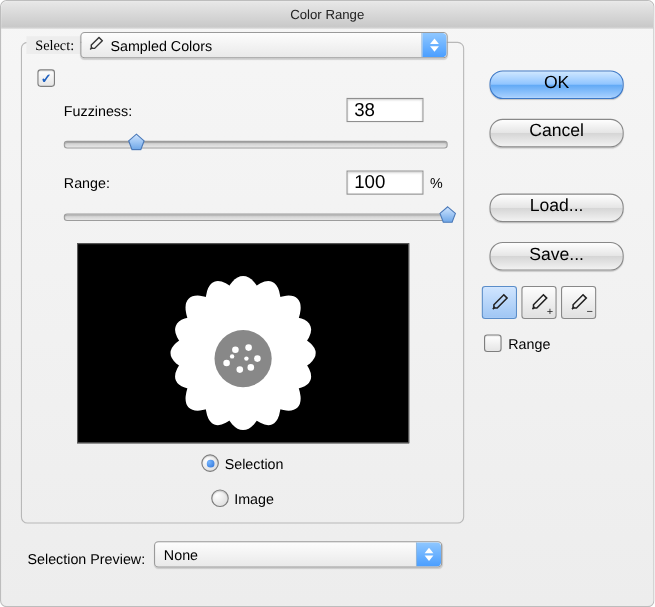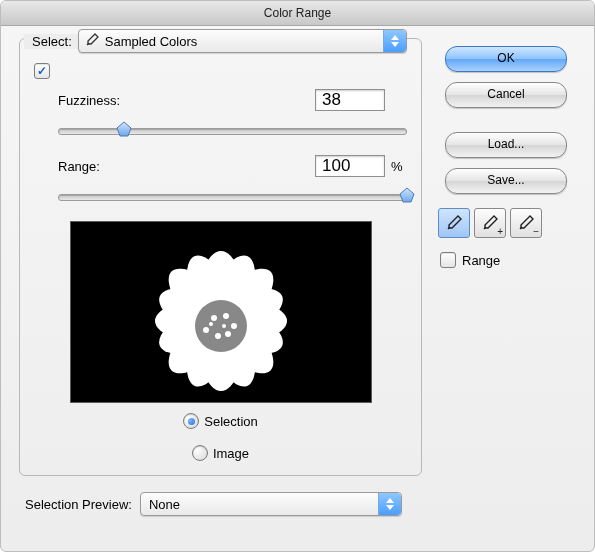--- a/index.html
+++ b/index.html
@@ -51,20 +51,21 @@
     background: transparent;
   }
   .select-row {
     display: flex;
     align-items: center;
     margin: -22px 0 10px -10px;
   }
   .select-row .lbl {
     background: #ededed;
     padding: 0 6px 0 8px;
+    font-family: Liberation Serif, serif;
   }
   .aqua-select {
     flex: 1;
     height: 22px;
     background: linear-gradient(#fdfdfd, #e9e9e9);
     border: 1px solid #9a9a9a;
     border-radius: 4px;
     display: flex;
     align-items: center;
     position: relative;
@@ -187,37 +188,37 @@
     vertical-align:middle;
     cursor: default;
   }
   .radio.checked::after{
     content:""; width:7px; height:7px; border-radius:50%;
     background: radial-gradient(circle at 30% 30%, #77b7ff, #2b6fd6);
   }
   .radio-lbl{ display:inline-flex; align-items:center;}
 
   .bottom-row{
-    display:flex; align-items:center;
+    display:flex; align-items:flex-end;
     padding: 0 18px 14px 24px;
     margin-top: 4px;
   }
   .bottom-row .lbl{ margin-right:8px;}
   .bottom-row .aqua-select{ width: 260px; flex:none;}
 
   .aqua-button {
     display:block;
     width: 120px; height: 24px;
-    margin: 0 auto 10px auto;
+    margin: 18px auto 10px auto;
     border: 1px solid #888;
     border-radius: 12px;
     background: linear-gradient(#fefefe, #e5e5e5 49%, #d5d5d5 50%, #f2f2f2);
     text-align:center; line-height:22px;
     box-shadow: 0 1px 1px rgba(0,0,0,0.2);
-    font-size: 12px;
+    font-size: 16px;
     cursor: default;
   }
   .aqua-button.default {
     background: linear-gradient(#cfe7ff, #8fc4ff 49%, #5fa8f5 50%, #a9d1ff);
     border-color: #3b77c6;
     color:#000;
   }
   .btn-gap { height: 14px; }
 
   .eyedrop-row{

